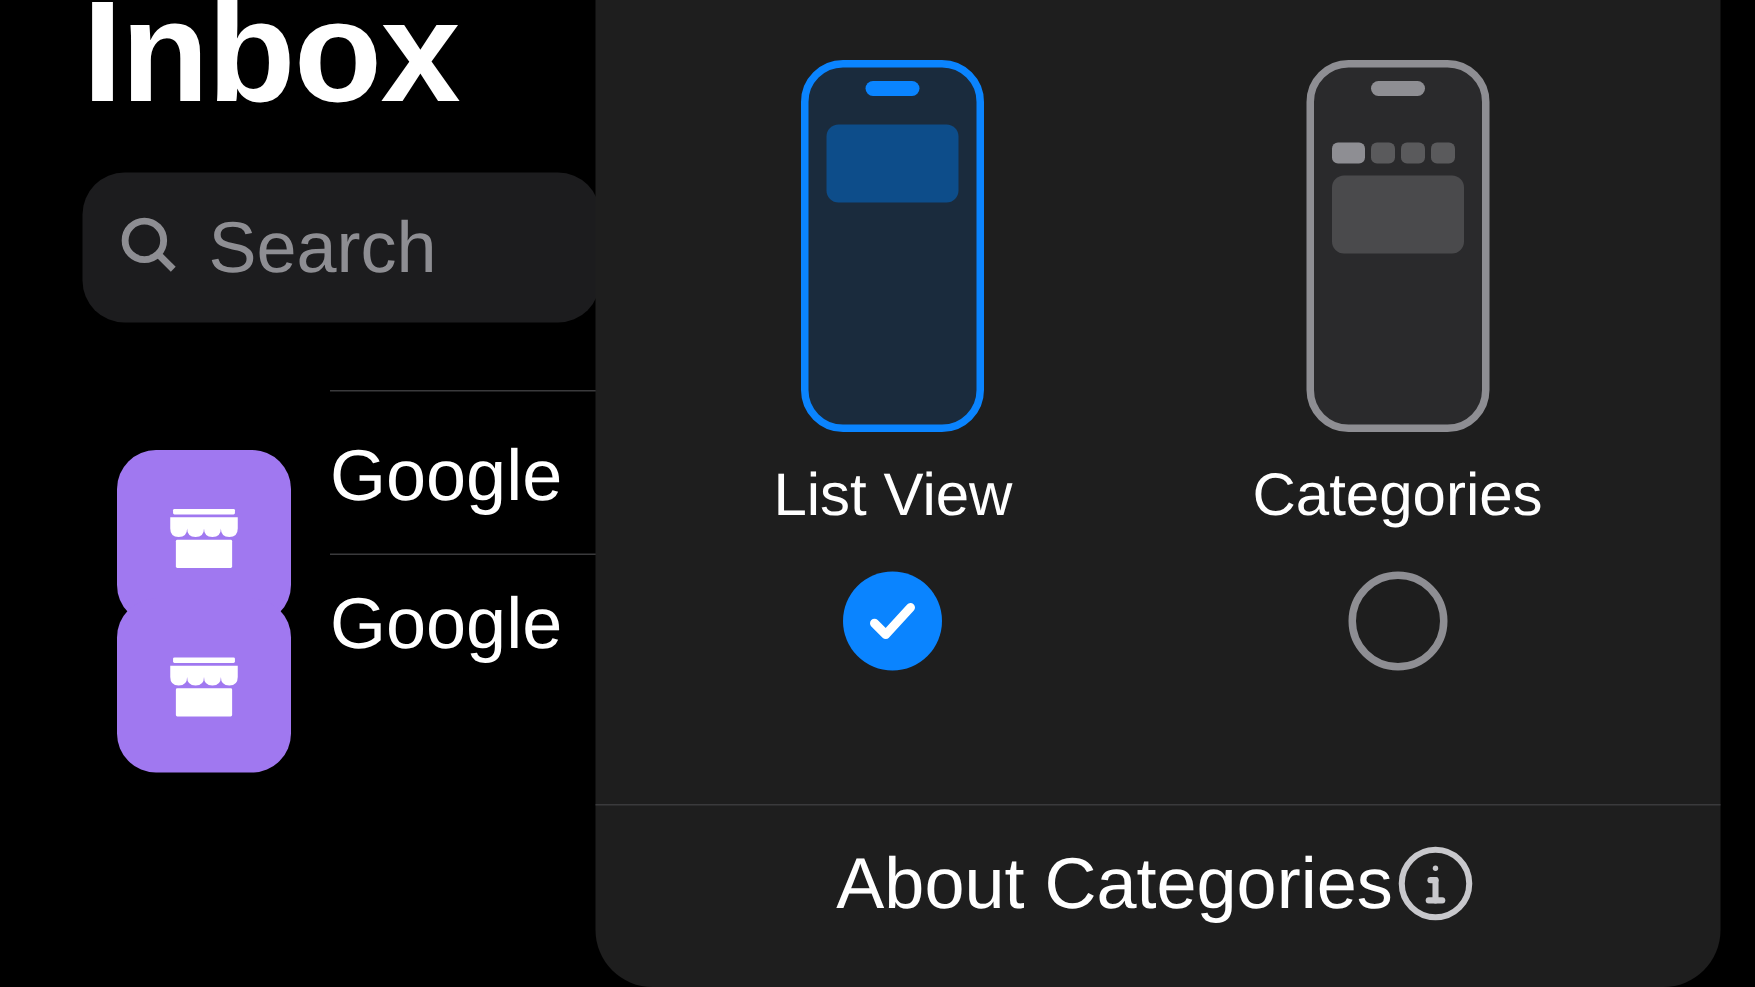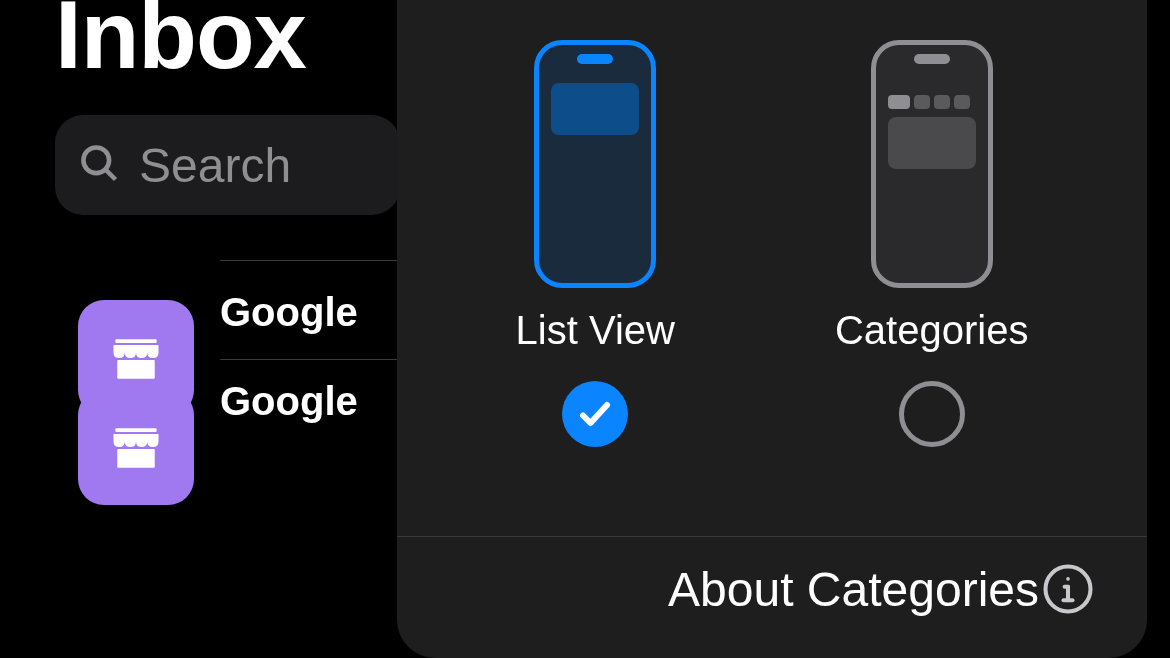--- a/index.html
+++ b/index.html
@@ -78,22 +78,22 @@
       top: 40px;
     }
     .store-icon {
       width: 60px;
       height: 60px;
     }
     .email-content {
       margin-left: 140px;
     }
     .email-sender {
-      font-size: 40px;
-      font-weight: 700;
+      font-size: 48px;
+      font-weight: 400;
       color: #fff;
       margin-bottom: 4px;
     }
     .email-subject {
       font-size: 44px;
       color: #fff;
       font-weight: 400;
       line-height: 1.3;
     }
     .email-preview {
@@ -221,21 +221,21 @@
       height: 1px;
       background: #3a3a3c;
     }
     .about-row {
       position: absolute;
       top: 560px;
       left: 0;
       right: 0;
       padding: 0 50px;
       display: flex;
-      justify-content: flex-end;
+      justify-content: center;
       align-items: center;
     }
     .about-label {
       font-size: 48px;
       color: #fff;
       font-weight: 400;
     }
     .info-icon-wrap {
       width: 58px;
       height: 58px;

